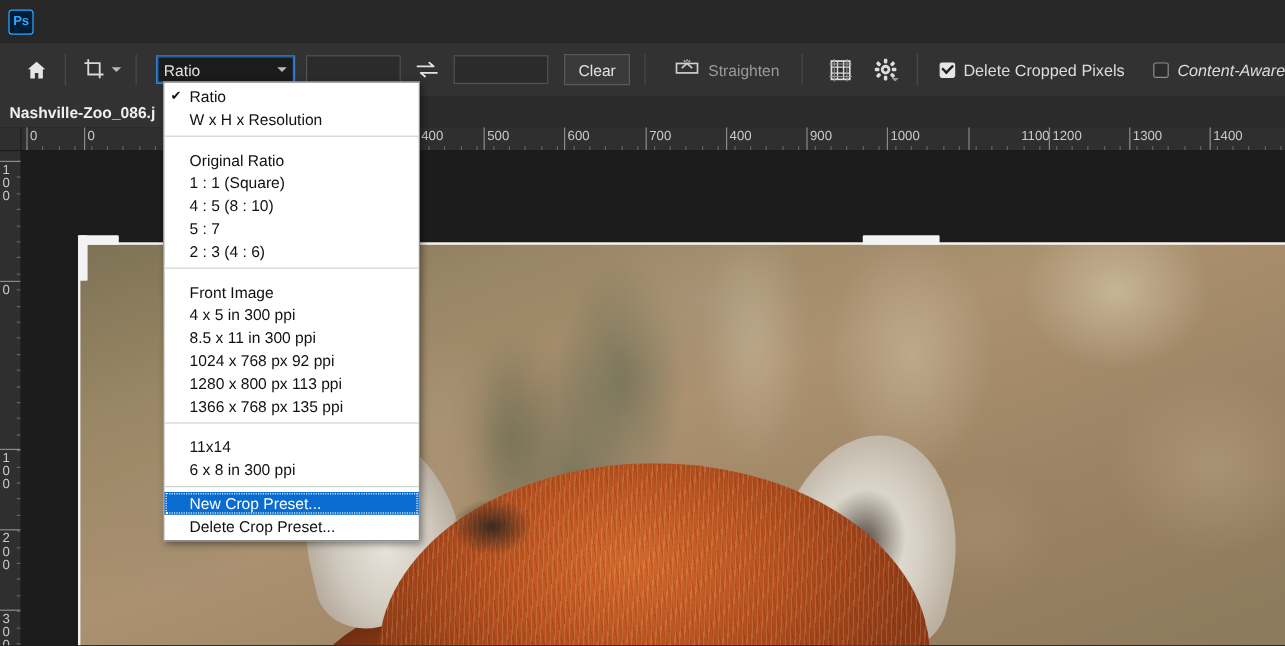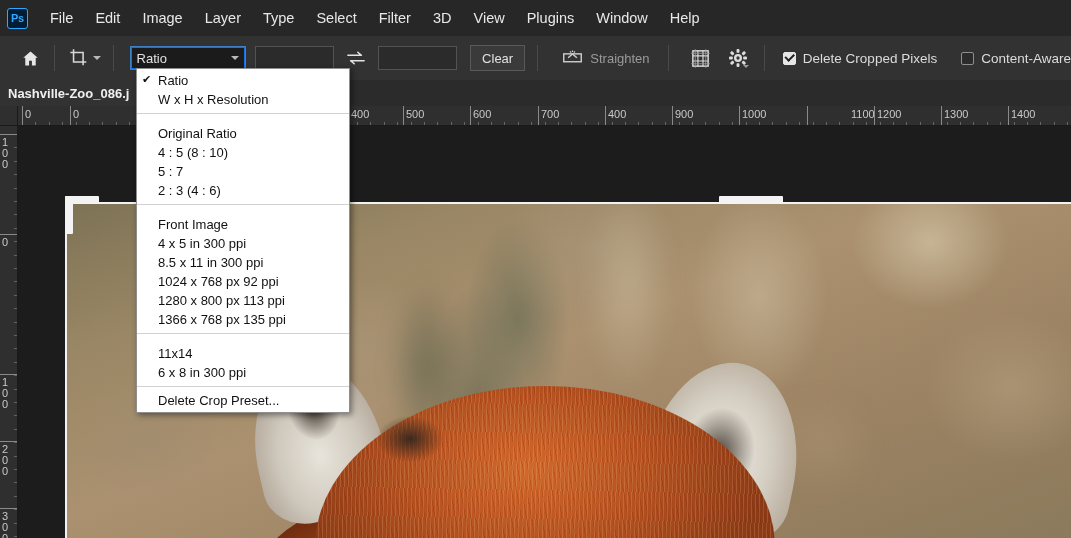--- a/index.html
+++ b/index.html
@@ -72,21 +72,21 @@
     cursor: default;
   }
   #straighten-btn { margin-left: 10px; gap: 7px; padding: 0 8px; }
   #straighten-btn .lbl { color: #9a9a9a; font-size: 13px; }
   #overlay-btn { margin-left: 12px; width: 28px; }
   #settings-btn { margin-left: 10px; width: 28px; }
   .cbx-wrap {
     display: flex; align-items: center; gap: 7px; cursor: default; height: 26px;
   }
   #dcp-wrap { margin-left: 12px; }
-  #ca-wrap { margin-left: 24px; }
+  #ca-wrap { margin-left: 24px; font-style: italic; }
   .cbx {
     width: 13px; height: 13px; border: 1px solid #8e8e8e;
     border-radius: 2px; background: #2b2b2b;
     display: flex; align-items: center; justify-content: center;
   }
   .cbx.on { background: #e6e6e6; border-color: #e6e6e6; }
   .cbx.on::after {
     content: ""; width: 7px; height: 3.5px;
     border-left: 2px solid #1f1f1f; border-bottom: 2px solid #1f1f1f;
     transform: rotate(-45deg) translate(1px, -1px);
@@ -259,34 +259,20 @@
   .msep { height: 1px; background: #d2d2d2; margin: 4px 0; }
   .mgap { height: 6px; }
 </style>
 </head>
 <body>
 
 <div id="app">
 
   <div id="menubar">
     <div id="ps-logo">Ps</div>
-    <div id="menubar-items" style="display:flex;align-items:center;">
-        <div class="menu-item">File</div>
-        <div class="menu-item">Edit</div>
-        <div class="menu-item">Image</div>
-        <div class="menu-item">Layer</div>
-        <div class="menu-item">Type</div>
-        <div class="menu-item">Select</div>
-        <div class="menu-item">Filter</div>
-        <div class="menu-item">3D</div>
-        <div class="menu-item">View</div>
-        <div class="menu-item">Plugins</div>
-        <div class="menu-item">Window</div>
-        <div class="menu-item">Help</div>
-      </div>
   </div>
 
   <div id="optionsbar">
 
     <div class="ob-btn" id="home-btn">
       <svg width="19" height="19" viewBox="0 0 20 20" aria-hidden="true">
         <path d="M10 2.6 2.4 9.2h2.1v8.1h4.0v-4.9h3.0v4.9h4.0V9.2h2.1z" fill="#e6e6e6"></path>
       </svg>
     </div>
 
@@ -552,32 +538,34 @@
       <div class="crop-handle" style="left:654px;top:0;width:64px;height:8px;"></div>
     </div>
   </div>
 
   <div id="crop-menu">
       <div class="mi checked">Ratio</div>
       <div class="mi">W x H x Resolution</div>
       <div class="msep"></div>
       <div class="mgap"></div>
       <div class="mi">Original Ratio</div>
+      <div class="mi">1 : 1 (Square)</div>
       <div class="mi">4 : 5 (8 : 10)</div>
       <div class="mi">5 : 7</div>
       <div class="mi">2 : 3 (4 : 6)</div>
       <div class="msep"></div>
       <div class="mgap"></div>
       <div class="mi">Front Image</div>
       <div class="mi">4 x 5 in 300 ppi</div>
       <div class="mi">8.5 x 11 in 300 ppi</div>
       <div class="mi">1024 x 768 px 92 ppi</div>
       <div class="mi">1280 x 800 px 113 ppi</div>
       <div class="mi">1366 x 768 px 135 ppi</div>
       <div class="msep"></div>
       <div class="mgap"></div>
       <div class="mi">11x14</div>
       <div class="mi">6 x 8 in 300 ppi</div>
       <div class="msep"></div>
+      <div class="mi selected">New Crop Preset...</div>
       <div class="mi">Delete Crop Preset...</div>
     </div>
 
 </div>
 
 </body></html>

